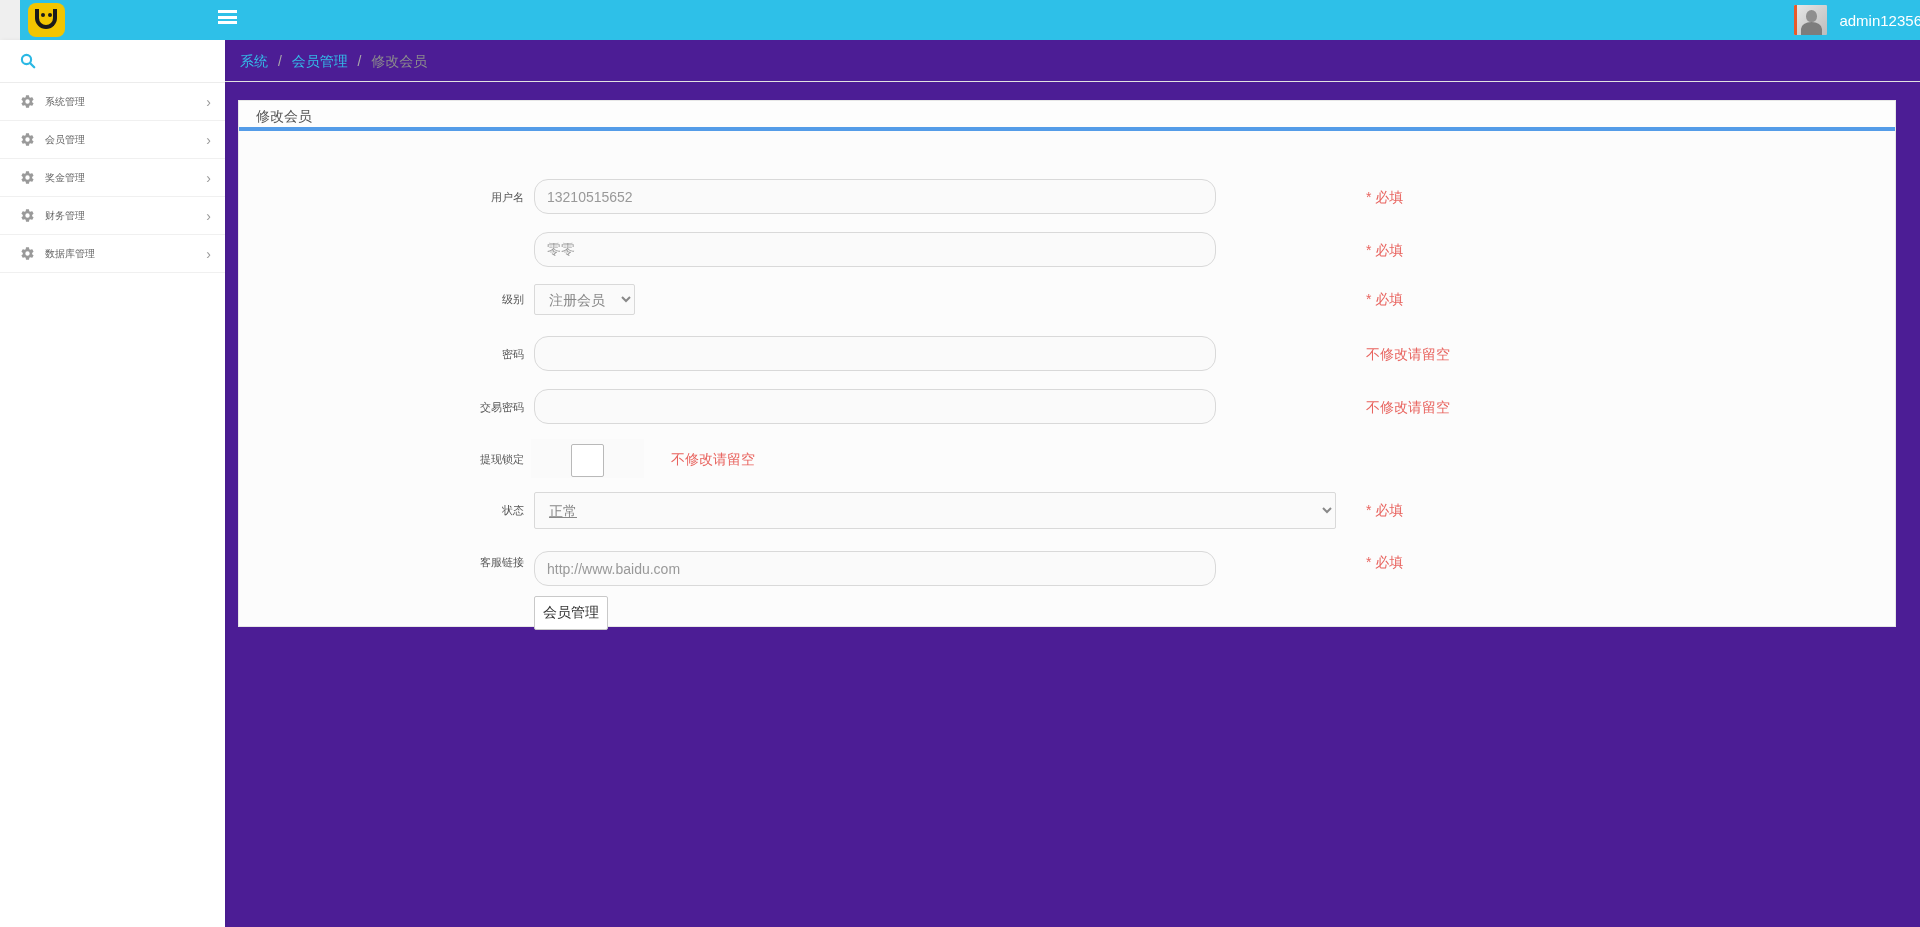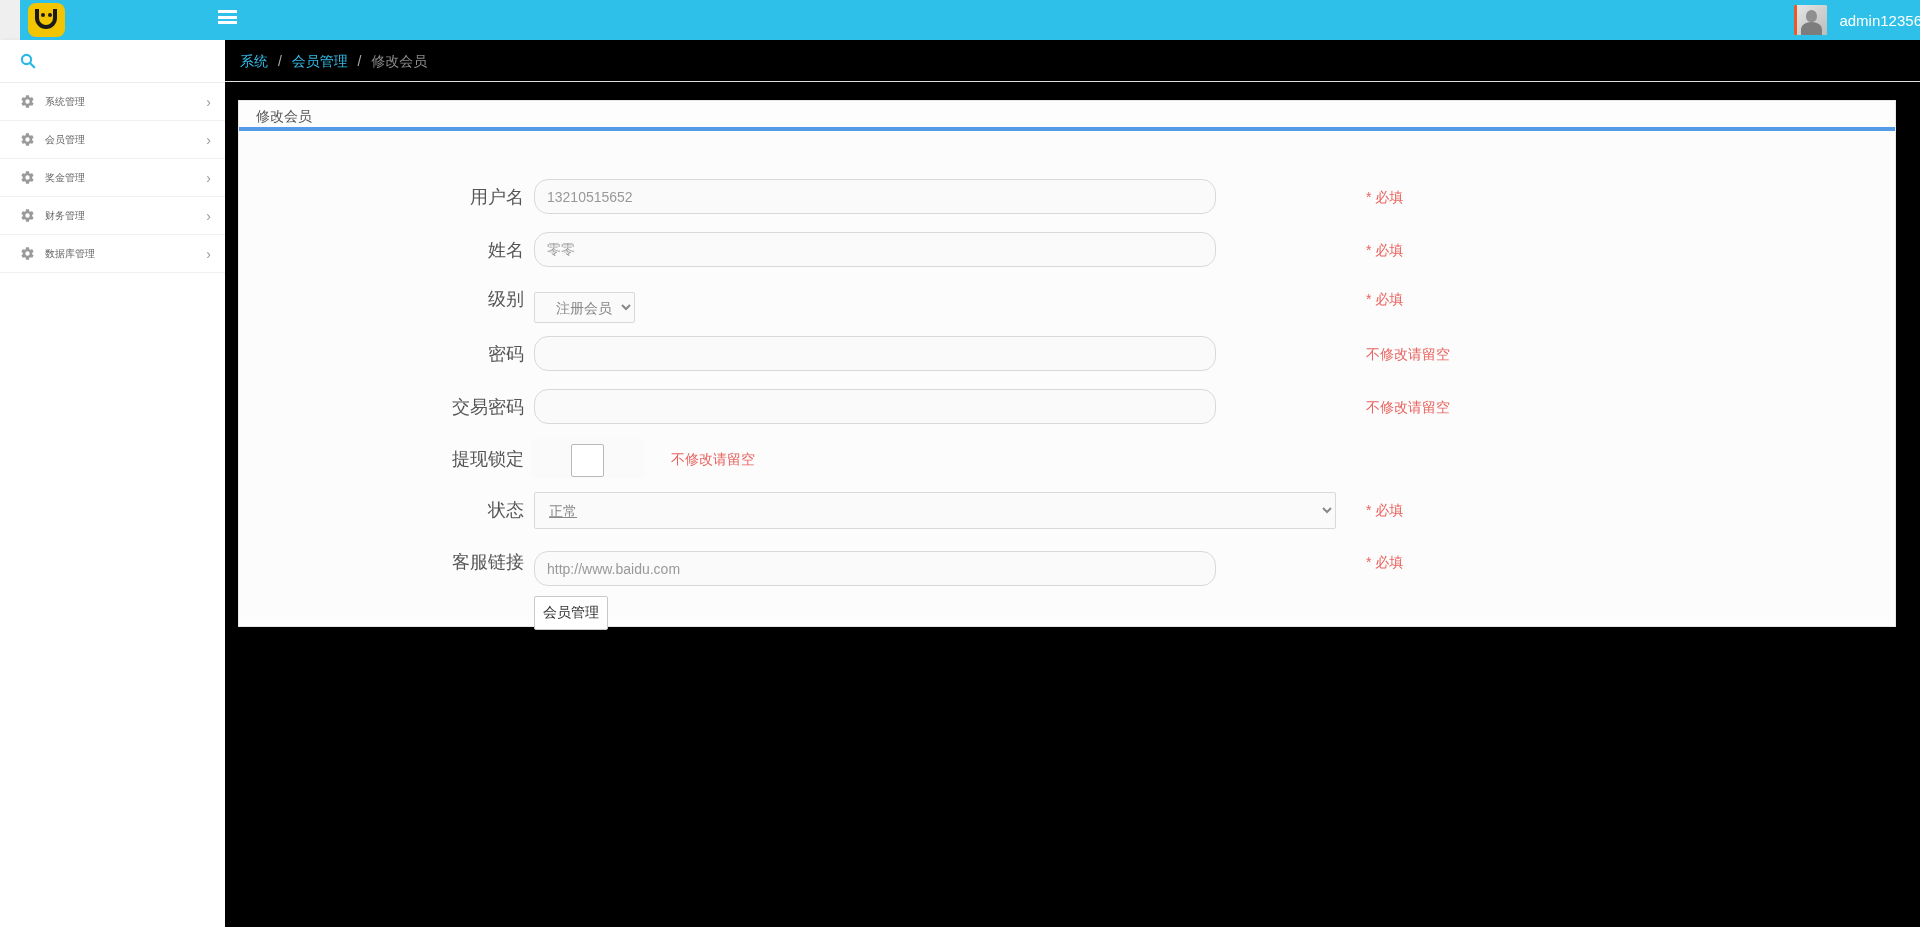--- a/index.html
+++ b/index.html
@@ -24,32 +24,32 @@
 
   
   .sidebar { position:absolute; left:0; top:40px; width:225px; height:887px; background:#ffffff; box-shadow:2px 0 4px rgba(0,0,0,0.06); z-index:20; }
   .sidebar-search { height:43px; border-bottom:1px solid #ececec; display:flex; align-items:center; padding-left:20px; cursor:pointer; }
   .menu-item { height:38px; border-bottom:1px solid #f0f0f0; display:flex; align-items:center; padding:0 14px 0 20px; cursor:pointer; }
   .menu-item .gear { width:15px; height:15px; margin-right:10px; flex:0 0 auto; }
   .menu-item .label { font-size:10px; color:#666; flex:1 1 auto; }
   .menu-item .chev { color:#9a9a9a; font-size:14px; line-height:1; }
 
   
-  .main { position:absolute; left:225px; top:40px; width:1695px; height:887px; background:#000000; }
+  .main { position:absolute; left:225px; top:40px; width:1695px; height:887px; background:#4c1d95; }
   .breadcrumb { height:42px; line-height:42px; border-bottom:1px solid #e2e2e2; padding-left:15px; font-size:14px; }
   .breadcrumb .link { color:#33bbe8; cursor:pointer; }
   .breadcrumb .sep { color:#aaa; margin:0 6px; }
   .breadcrumb .current { color:#8c8c8c; }
 
   
   .card { position:absolute; left:13px; top:60px; width:1658px; height:527px; background:#fdfdfd; border:1px solid #e7e7e7; }
   .card-header { height:30px; line-height:30px; padding-left:17px; font-size:14px; color:#555; border-bottom:4px solid #549ce8; background:#fdfdfd; }
 
   .form { position:relative; width:100%; height:492px; background:#fcfcfc; }
-  .frow-label { position:absolute; width:285px; text-align:right; font-size:18px; color:#555; }
+  .frow-label { position:absolute; width:285px; text-align:right; font-size:11px; color:#555; }
   .frow-hint { position:absolute; left:1127px; font-size:14px; color:#e8645f; white-space:nowrap; }
   .inp { position:absolute; left:295px; width:682px; height:35px; background:#fafafa; border:1px solid #d9d9d9; border-radius:14px; padding:0 12px; font-size:14px; color:#999; font-family:"Liberation Sans","DejaVu Sans",sans-serif; outline:none; }
   .sel { position:absolute; left:295px; background:#fafafa; border:1px solid #d9d9d9; border-radius:2px; font-size:14px; color:#888; padding:0 6px 0 10px; font-family:"Liberation Sans","DejaVu Sans",sans-serif; outline:none; }
   .lockwrap { position:absolute; left:292px; top:308px; width:113px; height:39px; background:#fafafa; }
   .lockbox { position:absolute; left:40px; top:5px; width:33px; height:33px; background:#ffffff; border:1px solid #b9b9b9; border-radius:2px; padding:0 4px; font-size:14px; color:#666; outline:none; }
   .save-btn { position:absolute; left:295px; top:465px; width:74px; height:34px; background:#ffffff; border:1px solid #c9c9c9; border-radius:2px; font-size:14px; color:#333; cursor:pointer; font-family:"Liberation Sans","DejaVu Sans",sans-serif; }
 </style>
 </head>
 <body>
 
@@ -131,26 +131,25 @@
 
     <div class="card">
       <div class="card-header">修改会员</div>
 
       <div class="form">
 
         <div class="frow-label" style="top:48px; height:37px; line-height:37px;">用户名</div>
         <input class="inp" style="top: 48px;" type="text" value="13210515652">
         <div class="frow-hint" style="top:48px; height:37px; line-height:37px;">* 必填</div>
 
-        <div class="frow-label" style="top:101px; height:37px; line-height:37px;">姓名</div>
         <input class="inp" style="top: 101px;" type="text" value="零零">
         <div class="frow-hint" style="top:101px; height:37px; line-height:37px;">* 必填</div>
 
         <div class="frow-label" style="top:153px; height:31px; line-height:31px;">级别</div>
-        <select class="sel" style="top:161px; width:101px; height:31px;text-align:right;">
+        <select class="sel" style="top:153px; width:101px; height:31px;">
           <option>注册会员</option>
         </select>
         <div class="frow-hint" style="top:153px; height:31px; line-height:31px;">* 必填</div>
 
         <div class="frow-label" style="top:205px; height:37px; line-height:37px;">密码</div>
         <input class="inp" style="top: 205px;" type="text" value="">
         <div class="frow-hint" style="top:205px; height:37px; line-height:37px;">不修改请留空</div>
 
         <div class="frow-label" style="top:258px; height:37px; line-height:37px;">交易密码</div>
         <input class="inp" style="top: 258px;" type="text" value="">

